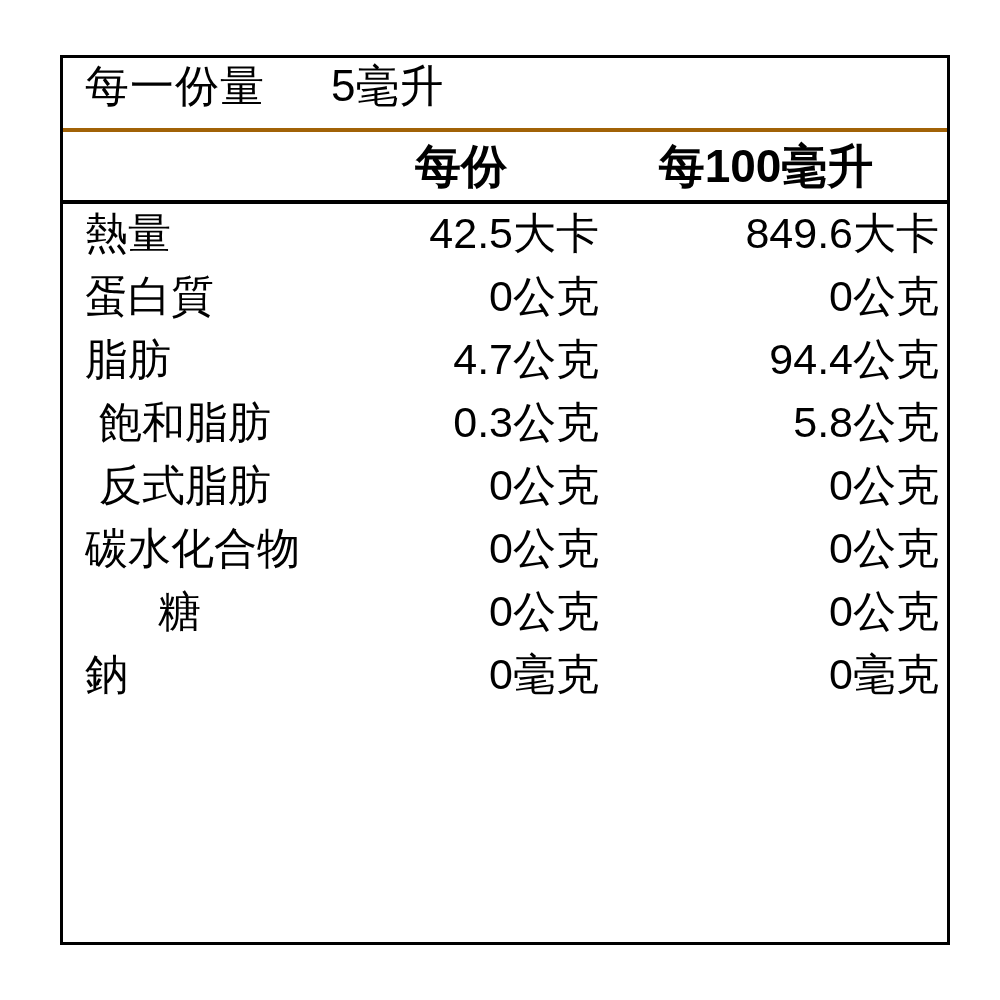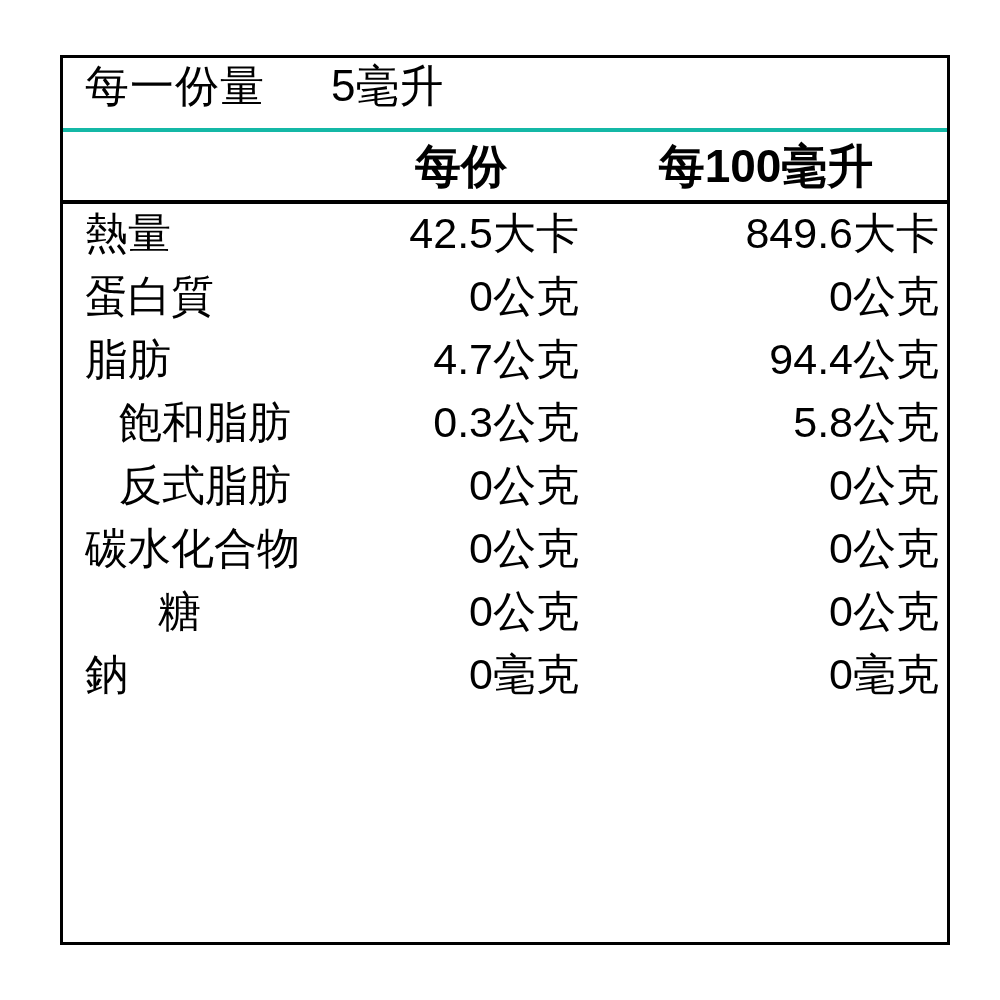--- a/index.html
+++ b/index.html
@@ -44,21 +44,21 @@
     box-sizing: border-box;
   }
   .title-text {
     font-size: 60px;
     letter-spacing: 4px;
     line-height: 1;
   }
 
   
   .serving-block {
-    border-bottom: 4px solid #14b8a6;
+    border-bottom: 4px solid #a16207;
     box-sizing: border-box;
     padding: 6px 0 10px 0;
   }
   .serving-row {
     display: flex;
     align-items: baseline;
     height: 54px;
   }
   .serving-label {
     width: 268px;
@@ -105,32 +105,33 @@
   
   .nutrients {
     flex: 1;
     padding-top: 8px;
     box-sizing: border-box;
   }
   .nut-row {
     display: flex;
     align-items: baseline;
     height: 63px;
+    gap: 20px;
   }
   .nut-name {
     width: 268px;
     padding-left: 22px;
     box-sizing: border-box;
     font-size: 43px;
     line-height: 1;
     letter-spacing: 0px;
     white-space: nowrap;
   }
   .nut-name.indent {
-    padding-left: 56px;
+    padding-left: 36px;
   }
   .nut-name.indent2 {
     padding-left: 95px;
   }
   .nut-serving {
     width: 260px;
     text-align: right;
     font-size: 43px;
     line-height: 1;
     white-space: nowrap;

